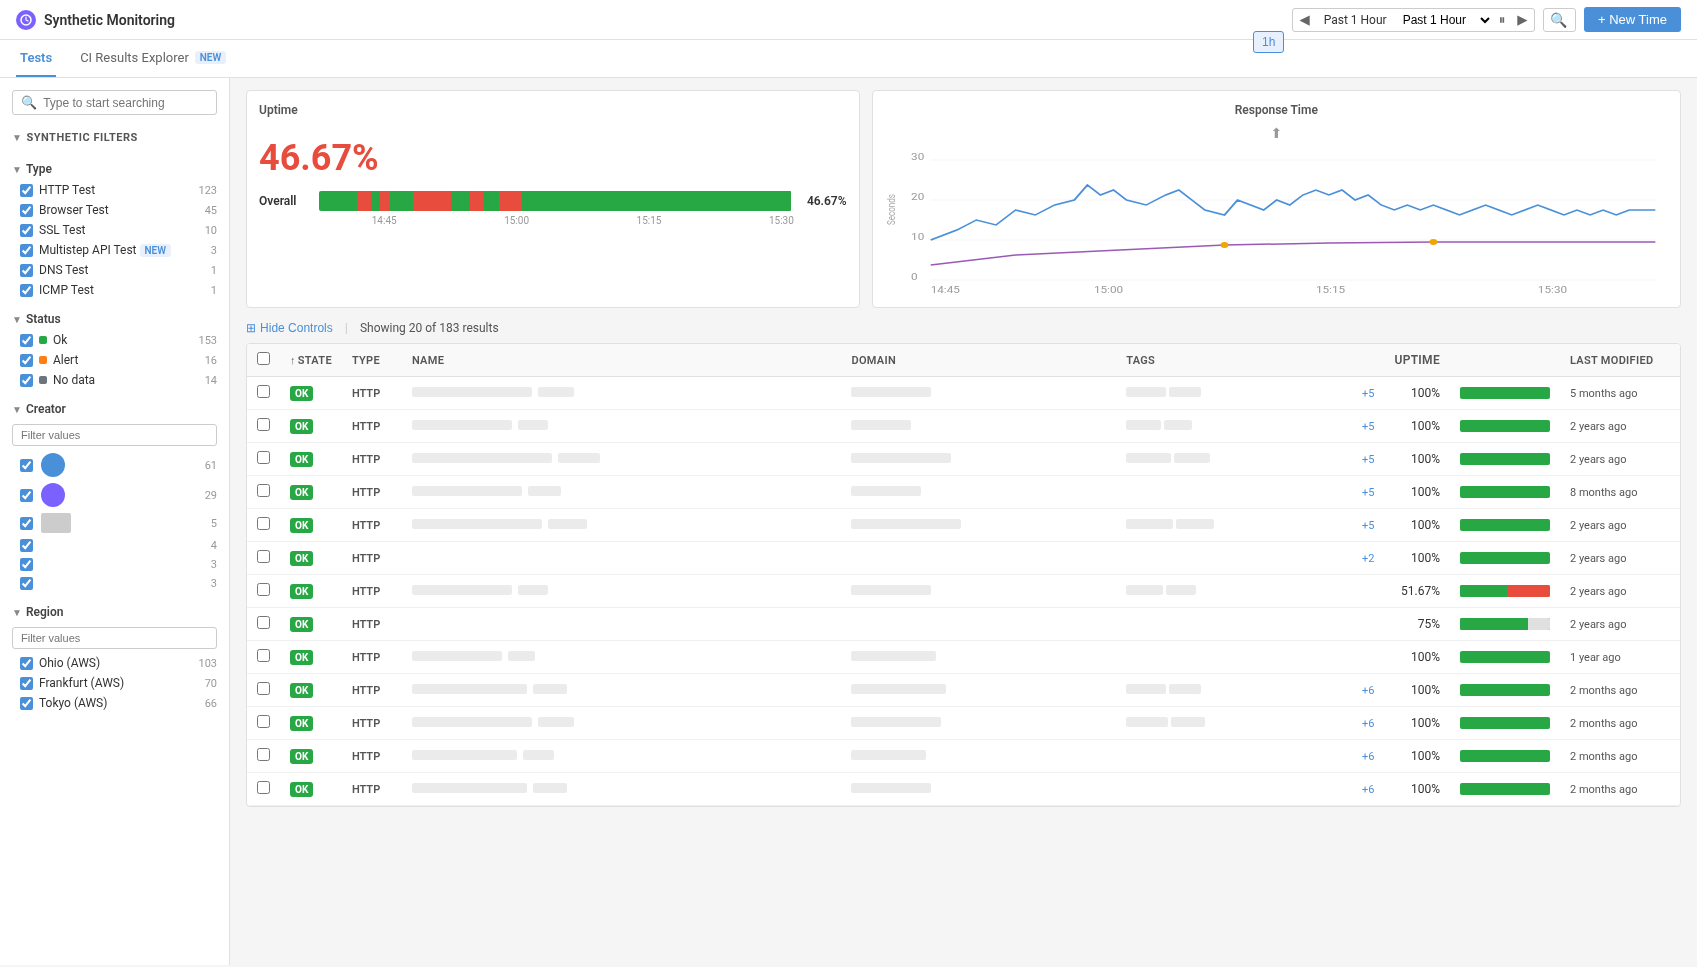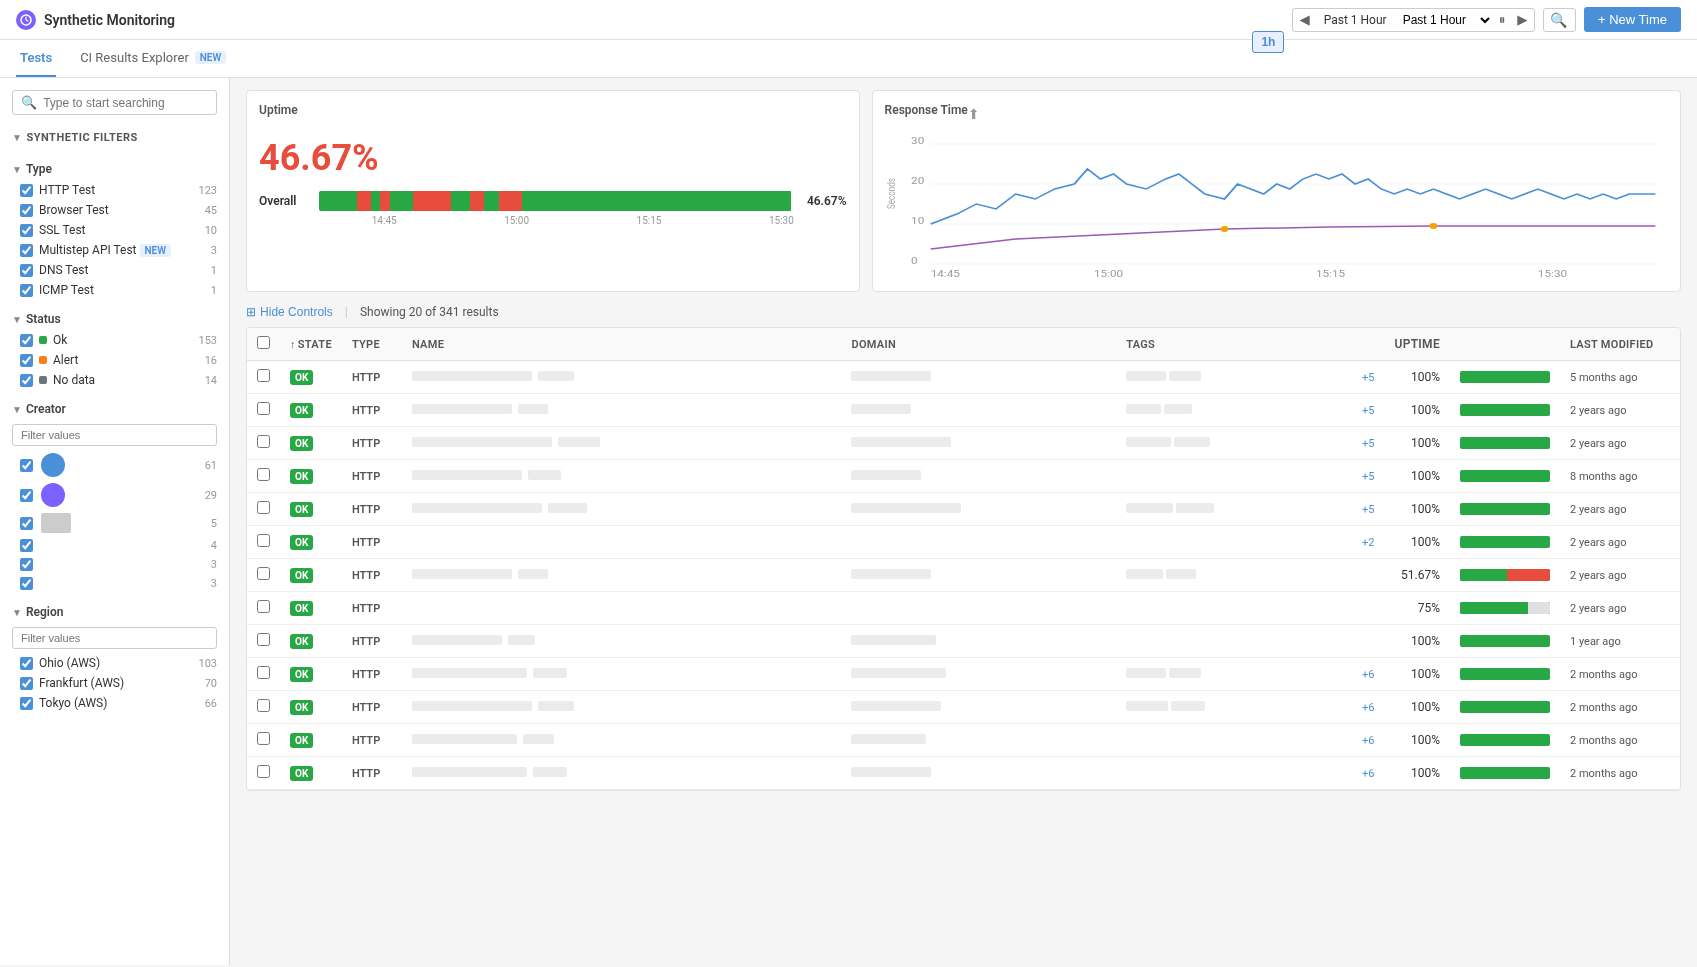--- a/index.html
+++ b/index.html
@@ -9,21 +9,21 @@
     .header {
       display: flex; align-items: center; justify-content: space-between;
       background: #fff; border-bottom: 1px solid #e0e0e0;
       padding: 0 16px; height: 40px;
     }
     .header-left { display: flex; align-items: center; gap: 8px; }
     .header-logo { width: 20px; height: 20px; background: #7B61FF; border-radius: 50%; display: flex; align-items: center; justify-content: center; color: white; font-size: 10px; }
     .header-title { font-weight: 600; font-size: 14px; }
     .header-right { display: flex; align-items: center; gap: 8px; }
     .time-btn { background: #fff; border: 1px solid #ccc; padding: 3px 8px; border-radius: 3px; font-size: 12px; cursor: pointer; }
-    .time-btn-active { background: #e8f0fe; border-color: #4a90d9; color: #4a90d9; font-weight: 700; margin-top: 44px; }
+    .time-btn-active { background: #e8f0fe; border-color: #4a90d9; color: #4a90d9; font-weight: 400; margin-top: 44px; }
     .time-range-selector { display: flex; align-items: center; border: 1px solid #ccc; border-radius: 3px; background: #fff; }
     .time-range-label { padding: 3px 8px; font-size: 12px; }
     .time-range-arrow { padding: 3px 6px; color: #666; cursor: pointer; border: none; background: none; }
     .time-select { border: none; font-size: 12px; padding: 3px 4px; background: transparent; cursor: pointer; }
     .icon-btn { background: none; border: 1px solid #ccc; padding: 3px 7px; border-radius: 3px; cursor: pointer; font-size: 14px; color: #555; }
     .new-test-btn { background: #4a90d9; color: white; border: none; padding: 5px 14px; border-radius: 3px; cursor: pointer; font-size: 13px; font-weight: 500; }
 
     
     .nav-tabs { background: #fff; border-bottom: 1px solid #e0e0e0; padding: 0 16px; display: flex; gap: 0; }
     .nav-tab { padding: 10px 4px; margin-right: 20px; font-size: 13px; cursor: pointer; border-bottom: 2px solid transparent; color: #666; text-decoration: none; display: inline-flex; align-items: center; gap: 6px; }
@@ -67,21 +67,21 @@
     .uptime-percent { font-size: 36px; font-weight: 700; color: #e74c3c; margin: 20px 0 12px; }
     .uptime-bar-row { display: flex; align-items: center; gap: 10px; }
     .uptime-label { font-size: 12px; font-weight: 600; color: #333; min-width: 50px; }
     .uptime-bar-container { flex: 1; height: 20px; display: flex; border-radius: 2px; overflow: hidden; }
     .uptime-bar-green { background: #28a745; height: 100%; }
     .uptime-bar-red { background: #e74c3c; height: 100%; }
     .uptime-pct { font-size: 12px; font-weight: 600; color: #333; min-width: 45px; text-align: right; }
     .uptime-timeline { display: flex; gap: 2px; font-size: 10px; color: #999; padding: 4px 0 0 60px; justify-content: space-around; }
 
     
-    .chart-header { display: flex; align-items: center; margin-bottom: 4px; }
+    .chart-header { display: flex; align-items: center; margin-bottom: 4px; flex-direction: column; }
     .chart-share-btn { background: none; border: none; cursor: pointer; color: #999; font-size: 14px; }
     .response-chart { position: relative; height: 150px; }
     svg.response-svg { width: 100%; height: 100%; }
 
     
     .results-header { display: flex; align-items: center; gap: 12px; margin-bottom: 8px; }
     .hide-controls-btn { display: flex; align-items: center; gap: 4px; background: none; border: none; color: #4a90d9; cursor: pointer; font-size: 12px; }
     .results-count { font-size: 12px; color: #555; }
 
     
@@ -384,21 +384,21 @@
         </div>
       </div>
     </div>
 
     <div class="results-header">
       <button class="hide-controls-btn">
         <span>⊞</span>
         <span>Hide Controls</span>
       </button>
       <span style="color:#ccc">|</span>
-      <span class="results-count">Showing 20 of 341 results</span>
+      <span class="results-count">Showing 20 of 183 results</span>
     </div>
 
     <div class="table-container">
       <table>
         <thead>
           <tr>
             <th class="col-check"><input type="checkbox" style=""></th>
             <th class="col-state"><span class="sort-icon">↑</span>STATE</th>
             <th class="col-type">TYPE</th>
             <th class="col-name">NAME</th>

